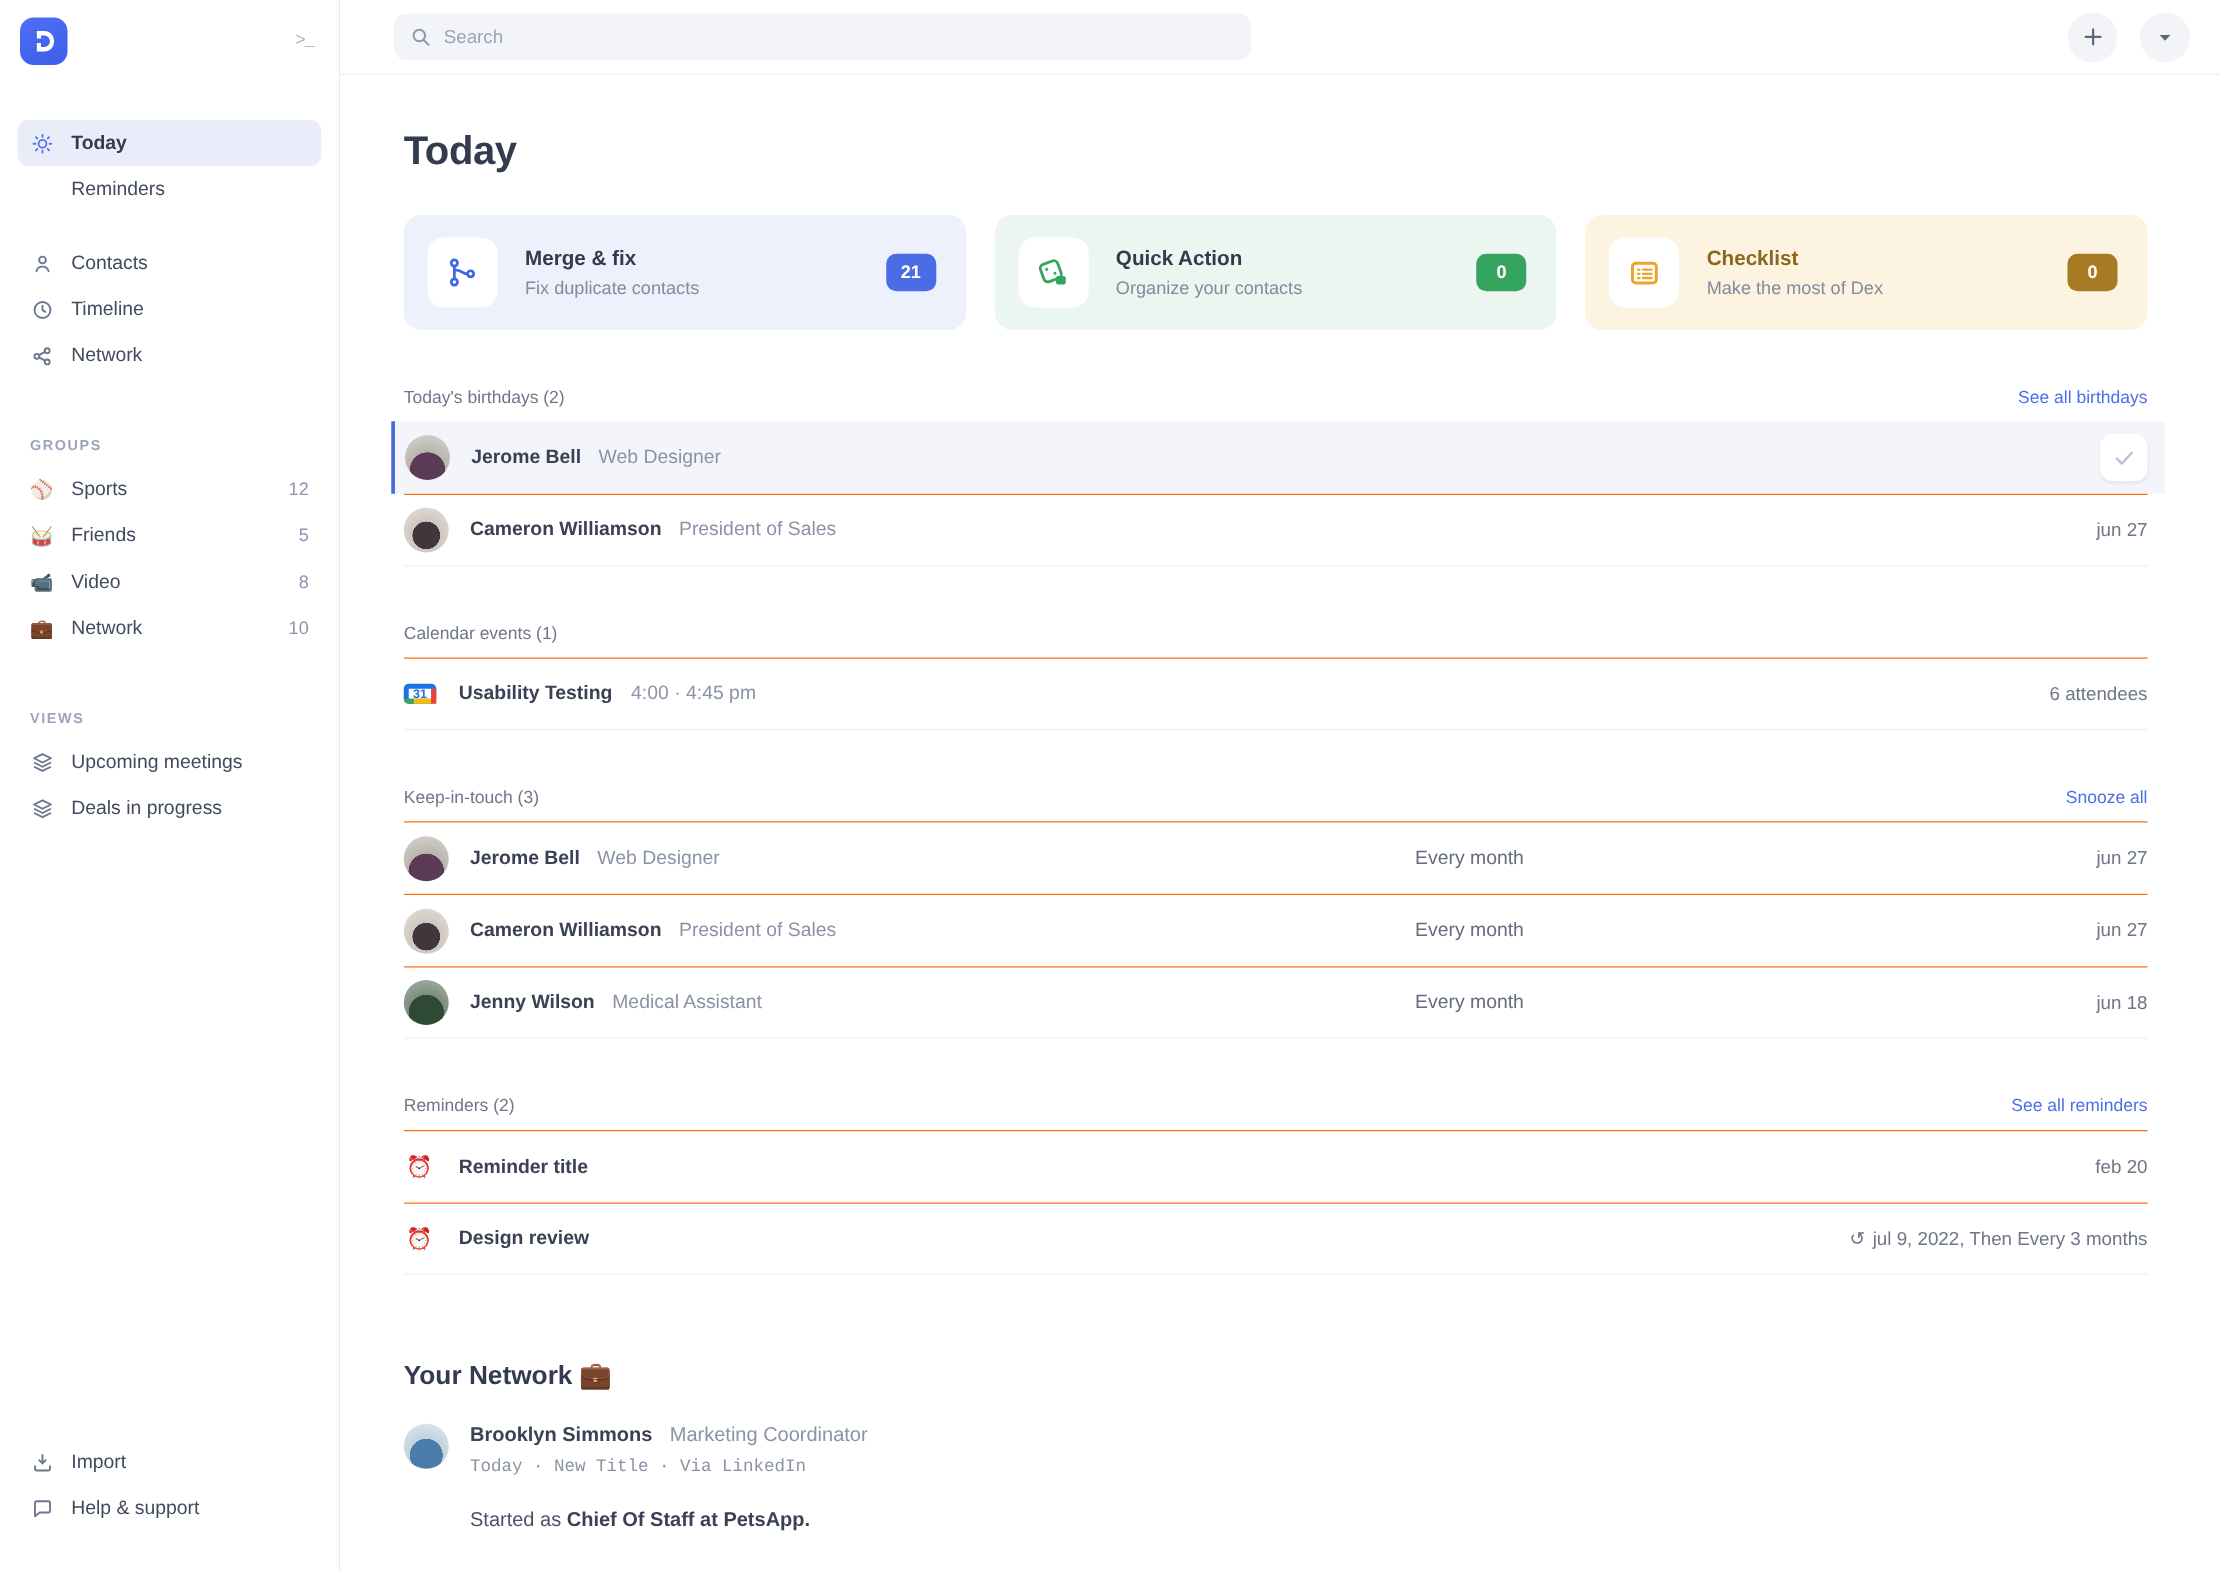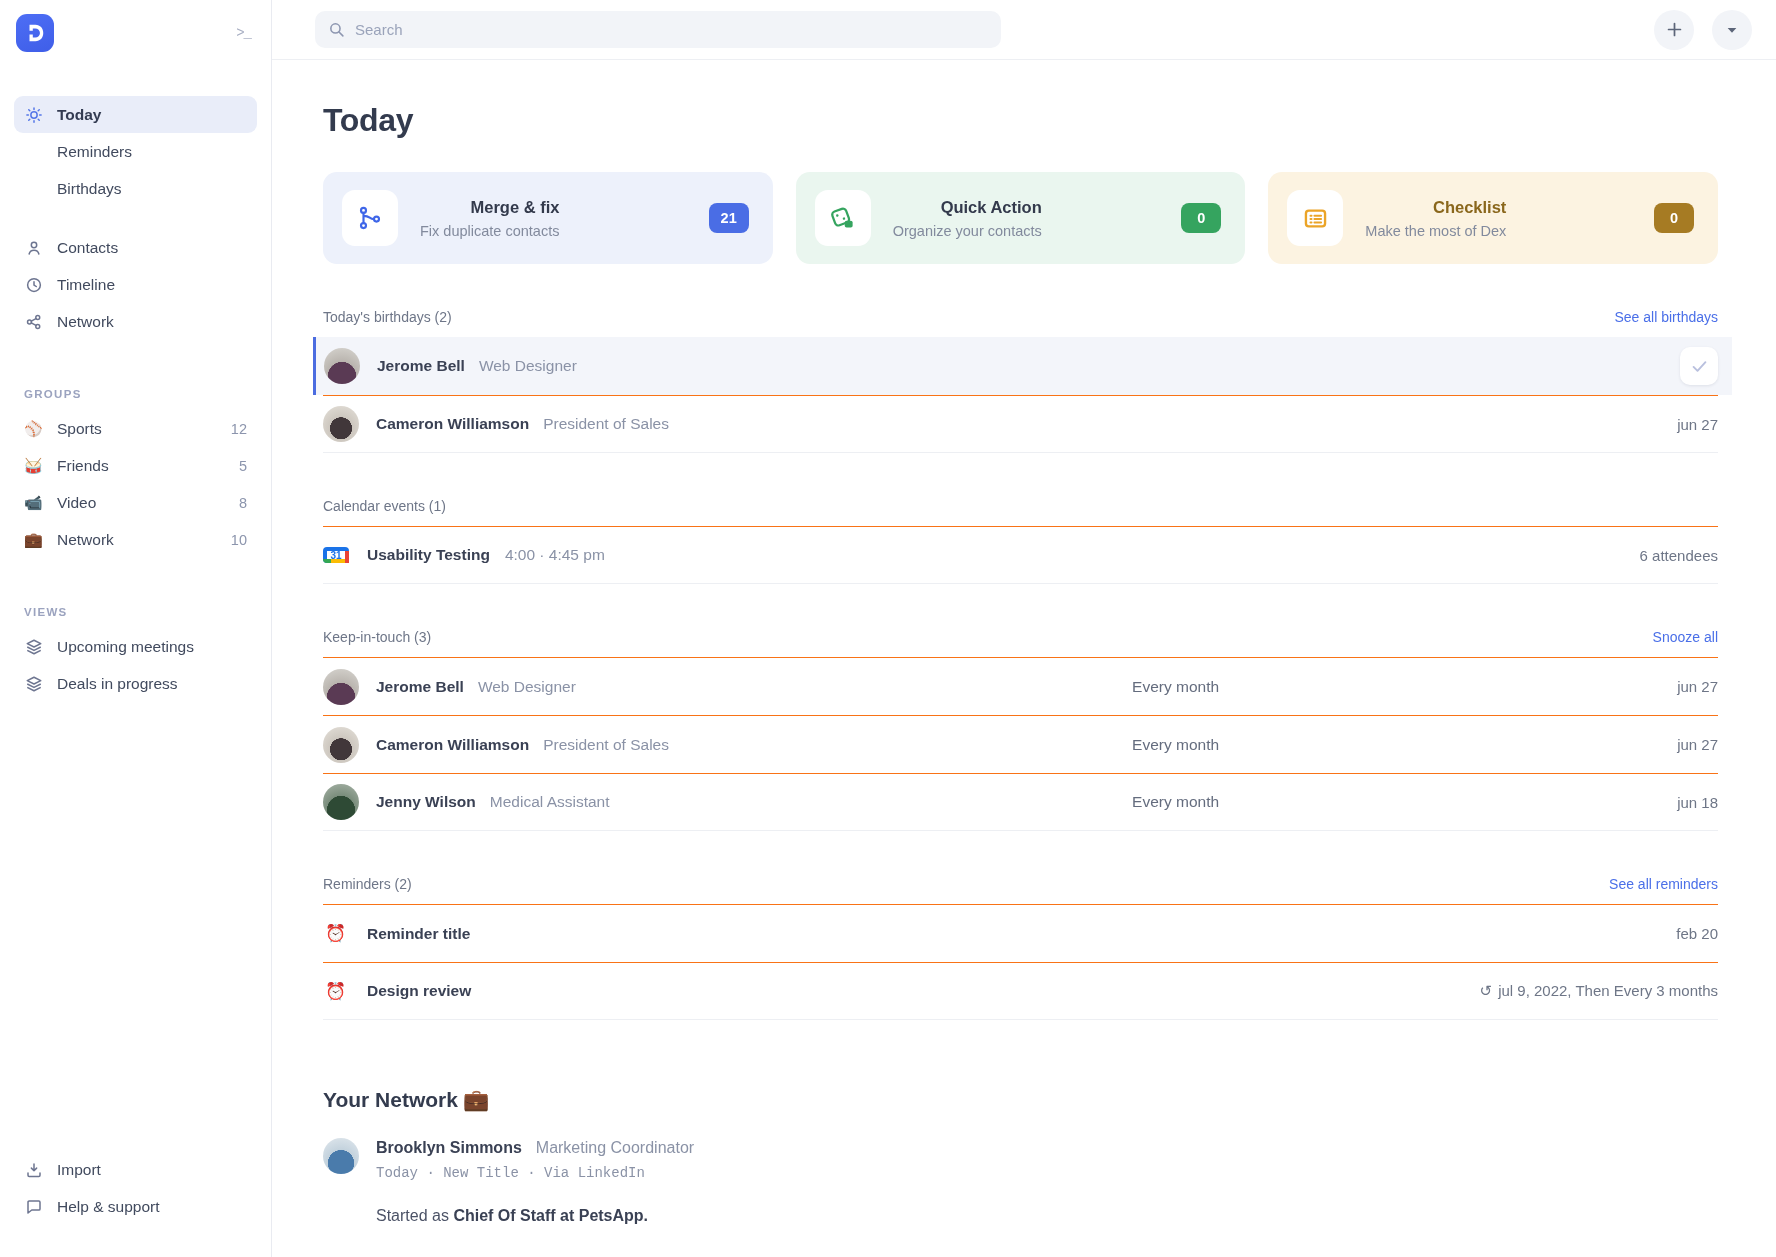--- a/index.html
+++ b/index.html
@@ -47,21 +47,21 @@
   .round-btn { width:40px; height:40px; border-radius:50%; background:#f2f4f8; border:none; cursor:pointer;
     display:flex; align-items:center; justify-content:center; color:#5c6579; }
 
   .content { padding:42px 58px 0 51px; }
   .page-title { font-size:32px; font-weight:700; color:#333b4e; letter-spacing:-0.3px; }
   .greeting { margin-top:11px; font-size:15.5px; color:#7c8498; }
 
   
   .cards { display:flex; gap:23px; margin-top:33px; }
   .card { flex:1 1 0; height:92px; border-radius:14px; display:flex; align-items:center;
-    padding:0 24px 0 19px; cursor:pointer;text-align:right; }
+    padding:0 24px 0 19px; cursor:pointer; }
   .card-tile { width:56px; height:56px; border-radius:13px; background:#fff; margin-right:22px;
     display:flex; align-items:center; justify-content:center; flex:0 0 auto; }
   .card-title { font-size:16.5px; font-weight:700; color:#333a4c; }
   .card-sub { margin-top:6px; font-size:14.5px; color:#828a9d; }
   .card-badge { margin-left:auto; min-width:40px; height:30px; border-radius:8px; color:#fff;
     font-size:14.5px; font-weight:600; display:flex; align-items:center; justify-content:center; padding:0 10px; }
   .card.c-blue { background:#edf1fb; }
   .card.c-blue .card-badge { background:#4a6de5; }
   .card.c-green { background:#eaf6ef; }
   .card.c-green .card-badge { background:#35a45f; }
@@ -134,23 +134,20 @@
         <svg viewBox="0 0 24 24" width="18" height="18" fill="none" stroke="currentColor" stroke-width="2" stroke-linecap="round">
             <circle cx="12" cy="12" r="4.2"></circle>
             <path d="M12 2.5v2M12 19.5v2M2.5 12h2M19.5 12h2M5 5l1.4 1.4M17.6 17.6L19 19M19 5l-1.4 1.4M6.4 17.6L5 19"></path>
           </svg>
       </span>
       <span>Today</span>
     </div>
     <div class="nav-item sub">
       <span>Reminders</span>
     </div>
-    <div class="nav-item sub">
-      <span>Birthdays</span>
-    </div>
     <div class="nav-gap"></div>
     <div class="nav-item">
       <span class="nicon">
         <svg viewBox="0 0 24 24" width="18" height="18" fill="none" stroke="currentColor" stroke-width="2" stroke-linecap="round">
             <circle cx="12" cy="8" r="3.6"></circle>
             <path d="M5.5 20c.8-3.2 3.4-5 6.5-5s5.7 1.8 6.5 5"></path>
           </svg>
       </span>
       <span>Contacts</span>
     </div>

